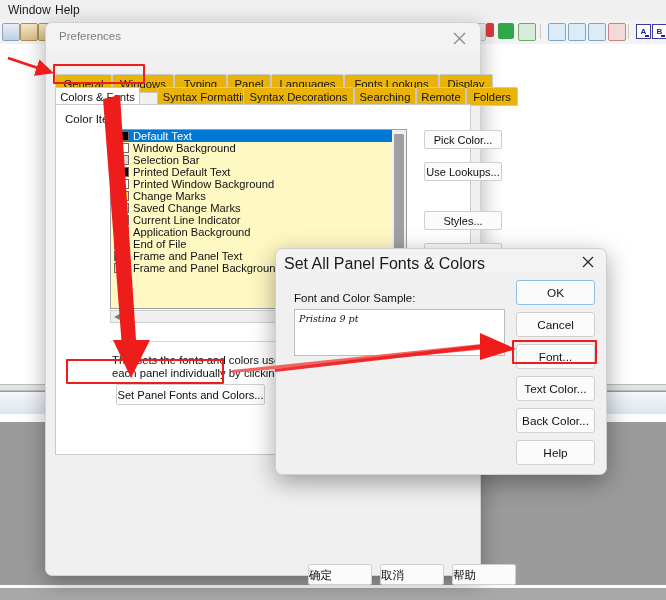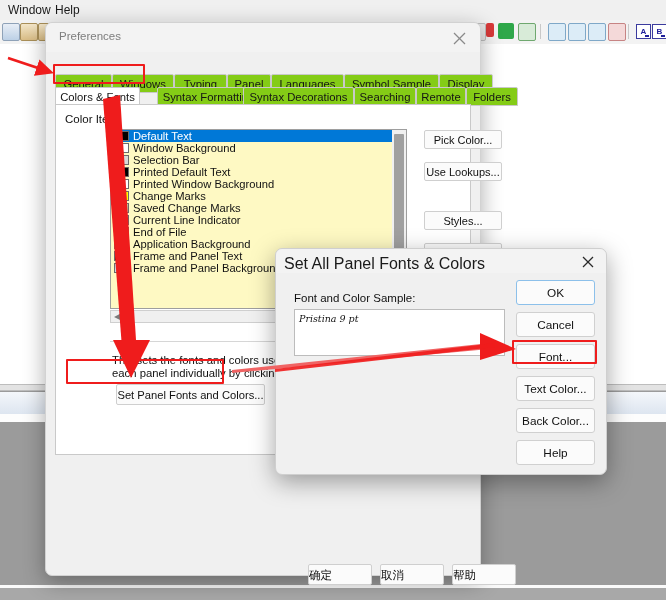--- a/index.html
+++ b/index.html
@@ -28,21 +28,21 @@
 
   
   #prefs{position:absolute;left:45px;top:22px;width:434px;height:552px;background:#f0f0f0;
     border:1px solid #d2d2d2;border-radius:7px;box-shadow:0 6px 22px rgba(0,0,0,.33);}
   #prefs-title{position:absolute;left:0;top:0;width:434px;height:29px;background:#f3f3f3;border-radius:7px 7px 0 0;}
   #prefs-title-text{position:absolute;left:13px;top:7px;font-size:11.5px;color:#7e7e7e;}
   #prefs-close{position:absolute;right:0;top:0;width:42px;height:29px;border-radius:0 7px 0 0;}
   #prefs-close svg{position:absolute;left:15px;top:9px;}
 
   .tabrow{position:absolute;left:9px;height:19px;}
-  .tab{position:absolute;top:0;height:19px;border:1px solid #c9c9c9;background:#84cc16;
+  .tab{position:absolute;top:0;height:19px;border:1px solid #c9c9c9;background:#eab308;
     font-size:11.3px;color:#151515;line-height:19px;text-align:center;border-radius:2px 2px 0 0;box-sizing:border-box;}
   .tab.active{background:#ffffff;border-bottom-color:#ffffff;}
 
   #tabpanel{position:absolute;left:9px;top:81px;width:416px;height:351px;background:#fff;border:1px solid #c9c9c9;box-sizing:border-box;}
 
   #color-item-label{position:absolute;left:19px;top:90px;font-size:11.5px;color:#111;}
   #colorlist{position:absolute;left:64px;top:106px;width:297px;height:180px;background:#fef9c3;border:1px solid #9e9e9e;box-sizing:border-box;overflow:hidden;}
   .ci-row{position:relative;height:12px;line-height:12px;padding-left:22px;font-size:11.2px;color:#111;white-space:nowrap;}
   .ci-row.sel{background:#0078d7;color:#fff;}
   .ci-sw{position:absolute;left:3px;top:1px;width:15px;height:10px;border:1px solid #6b6b6b;box-sizing:border-box;}
@@ -145,21 +145,21 @@
         </svg>
     </div>
   </div>
 
   <div class="tabrow" id="tabrow1" style="top:51px;width:440px">
       <div class="tab" style="left: 0px; width: 57px;">General</div>
       <div class="tab" style="left: 57px; width: 62px;">Windows</div>
       <div class="tab" style="left: 119px; width: 53px;">Typing</div>
       <div class="tab" style="left: 172px; width: 44px;">Panel</div>
       <div class="tab" style="left: 216px; width: 73px;">Languages</div>
-      <div class="tab" style="left: 289px; width: 95px;">Symbol Sample</div>
+      <div class="tab" style="left: 289px; width: 95px;">Fonts Lookups</div>
       <div class="tab" style="left: 384px; width: 54px;">Display</div>
     </div>
   <div class="tabrow" id="tabrow2" style="top:64px;width:470px">
       <div class="tab active" style="left: 0px; width: 85px;">Colors &amp; Fonts</div>
       <div class="tab" style="left: 102px; width: 103px;">Syntax Formatting</div>
       <div class="tab" style="left: 188px; width: 111px;">Syntax Decorations</div>
       <div class="tab" style="left: 299px; width: 62px;">Searching</div>
       <div class="tab" style="left: 361px; width: 50px;">Remote</div>
       <div class="tab" style="left: 411px; width: 52px;">Folders</div>
     </div>
@@ -171,22 +171,22 @@
   <div id="colorlist">
     <div id="cl-rows">
         <div class="ci-row sel"><span class="ci-sw" style="background: rgb(0, 0, 0);"></span><span>Default Text</span></div>
         <div class="ci-row"><span class="ci-sw" style="background: rgb(255, 255, 255);"></span><span>Window Background</span></div>
         <div class="ci-row"><span class="ci-sw" style="background: rgb(216, 216, 216);"></span><span>Selection Bar</span></div>
         <div class="ci-row"><span class="ci-sw" style="background: rgb(0, 0, 0);"></span><span>Printed Default Text</span></div>
         <div class="ci-row"><span class="ci-sw" style="background: rgb(255, 255, 255);"></span><span>Printed Window Background</span></div>
         <div class="ci-row"><span class="ci-sw" style="background: rgb(255, 255, 0);"></span><span>Change Marks</span></div>
         <div class="ci-row"><span class="ci-sw" style="background: rgb(182, 223, 176);"></span><span>Saved Change Marks</span></div>
         <div class="ci-row"><span class="ci-sw" style="background: rgb(220, 220, 220);"></span><span>Current Line Indicator</span></div>
+        <div class="ci-row"><span class="ci-sw" style="background: rgb(143, 143, 143);"></span><span>Application Background</span></div>
         <div class="ci-row"><span class="ci-sw" style="background: rgb(180, 180, 180);"></span><span>End of File</span></div>
-        <div class="ci-row"><span class="ci-sw" style="background: rgb(143, 143, 143);"></span><span>Application Background</span></div>
         <div class="ci-row"><span class="ci-sw" style="background: rgb(0, 0, 0);"></span><span>Frame and Panel Text</span></div>
         <div class="ci-row"><span class="ci-sw" style="background: rgb(204, 214, 226);"></span><span>Frame and Panel Background</span></div>
       </div>
     <div id="cl-vscroll">
       <div id="cl-vthumb"></div>
     </div>
   </div>
   <div id="cl-hscroll">
     <span class="arrow">◀</span>
   </div>

